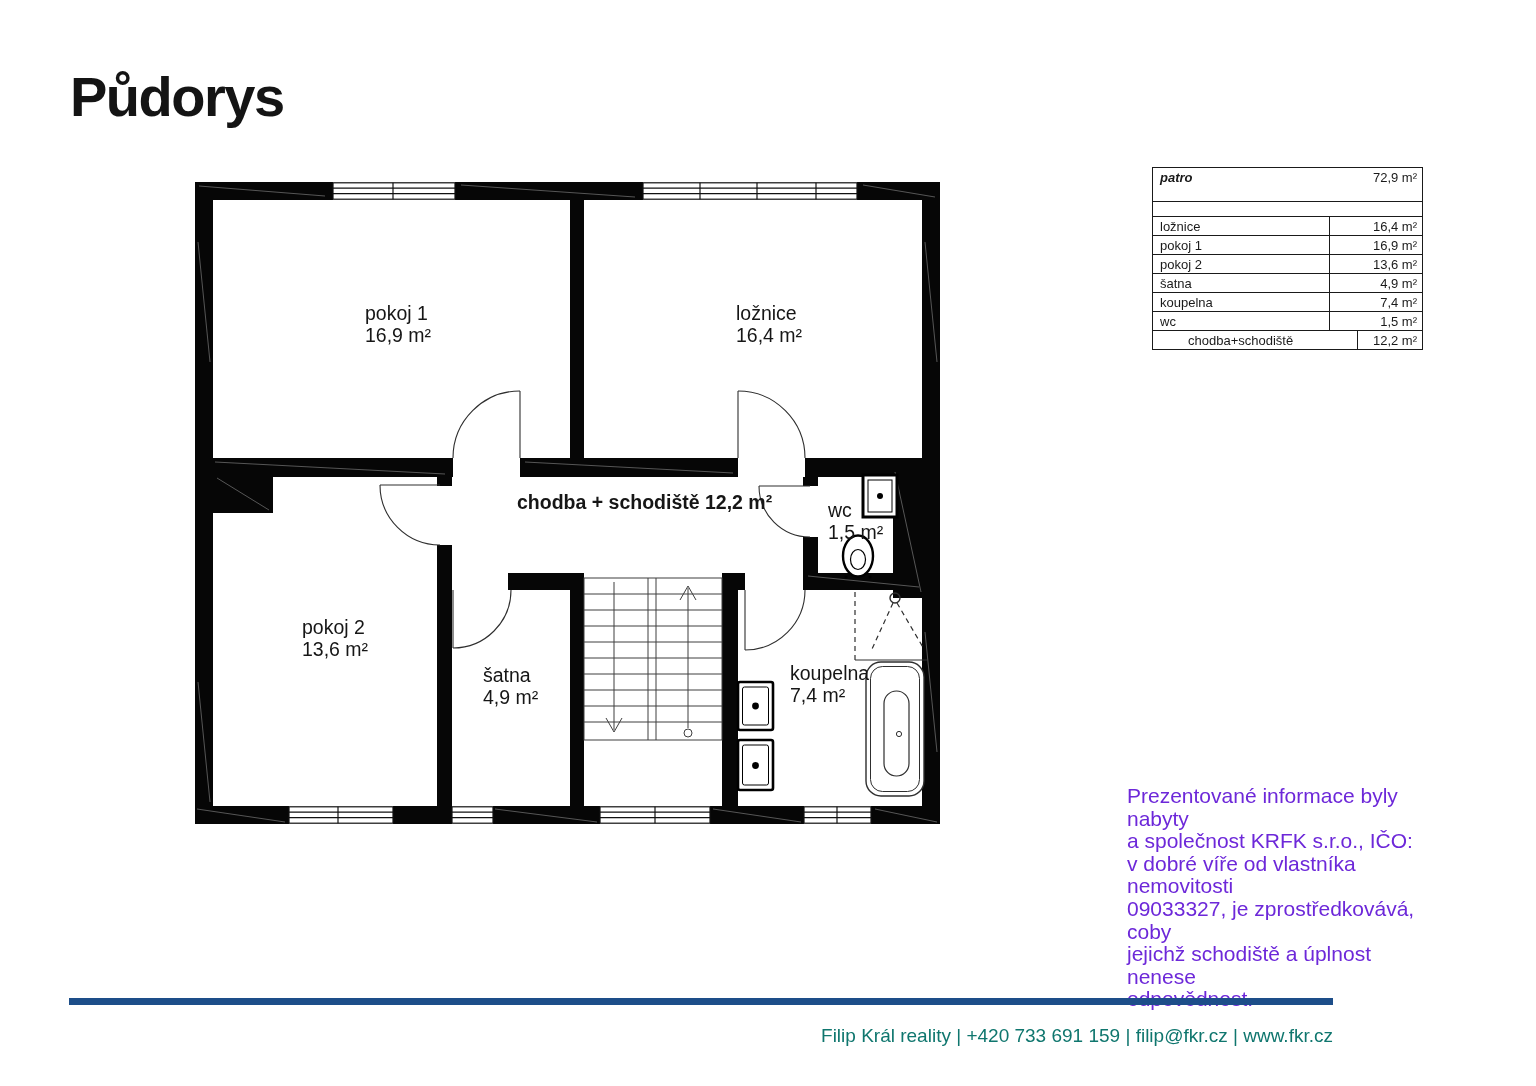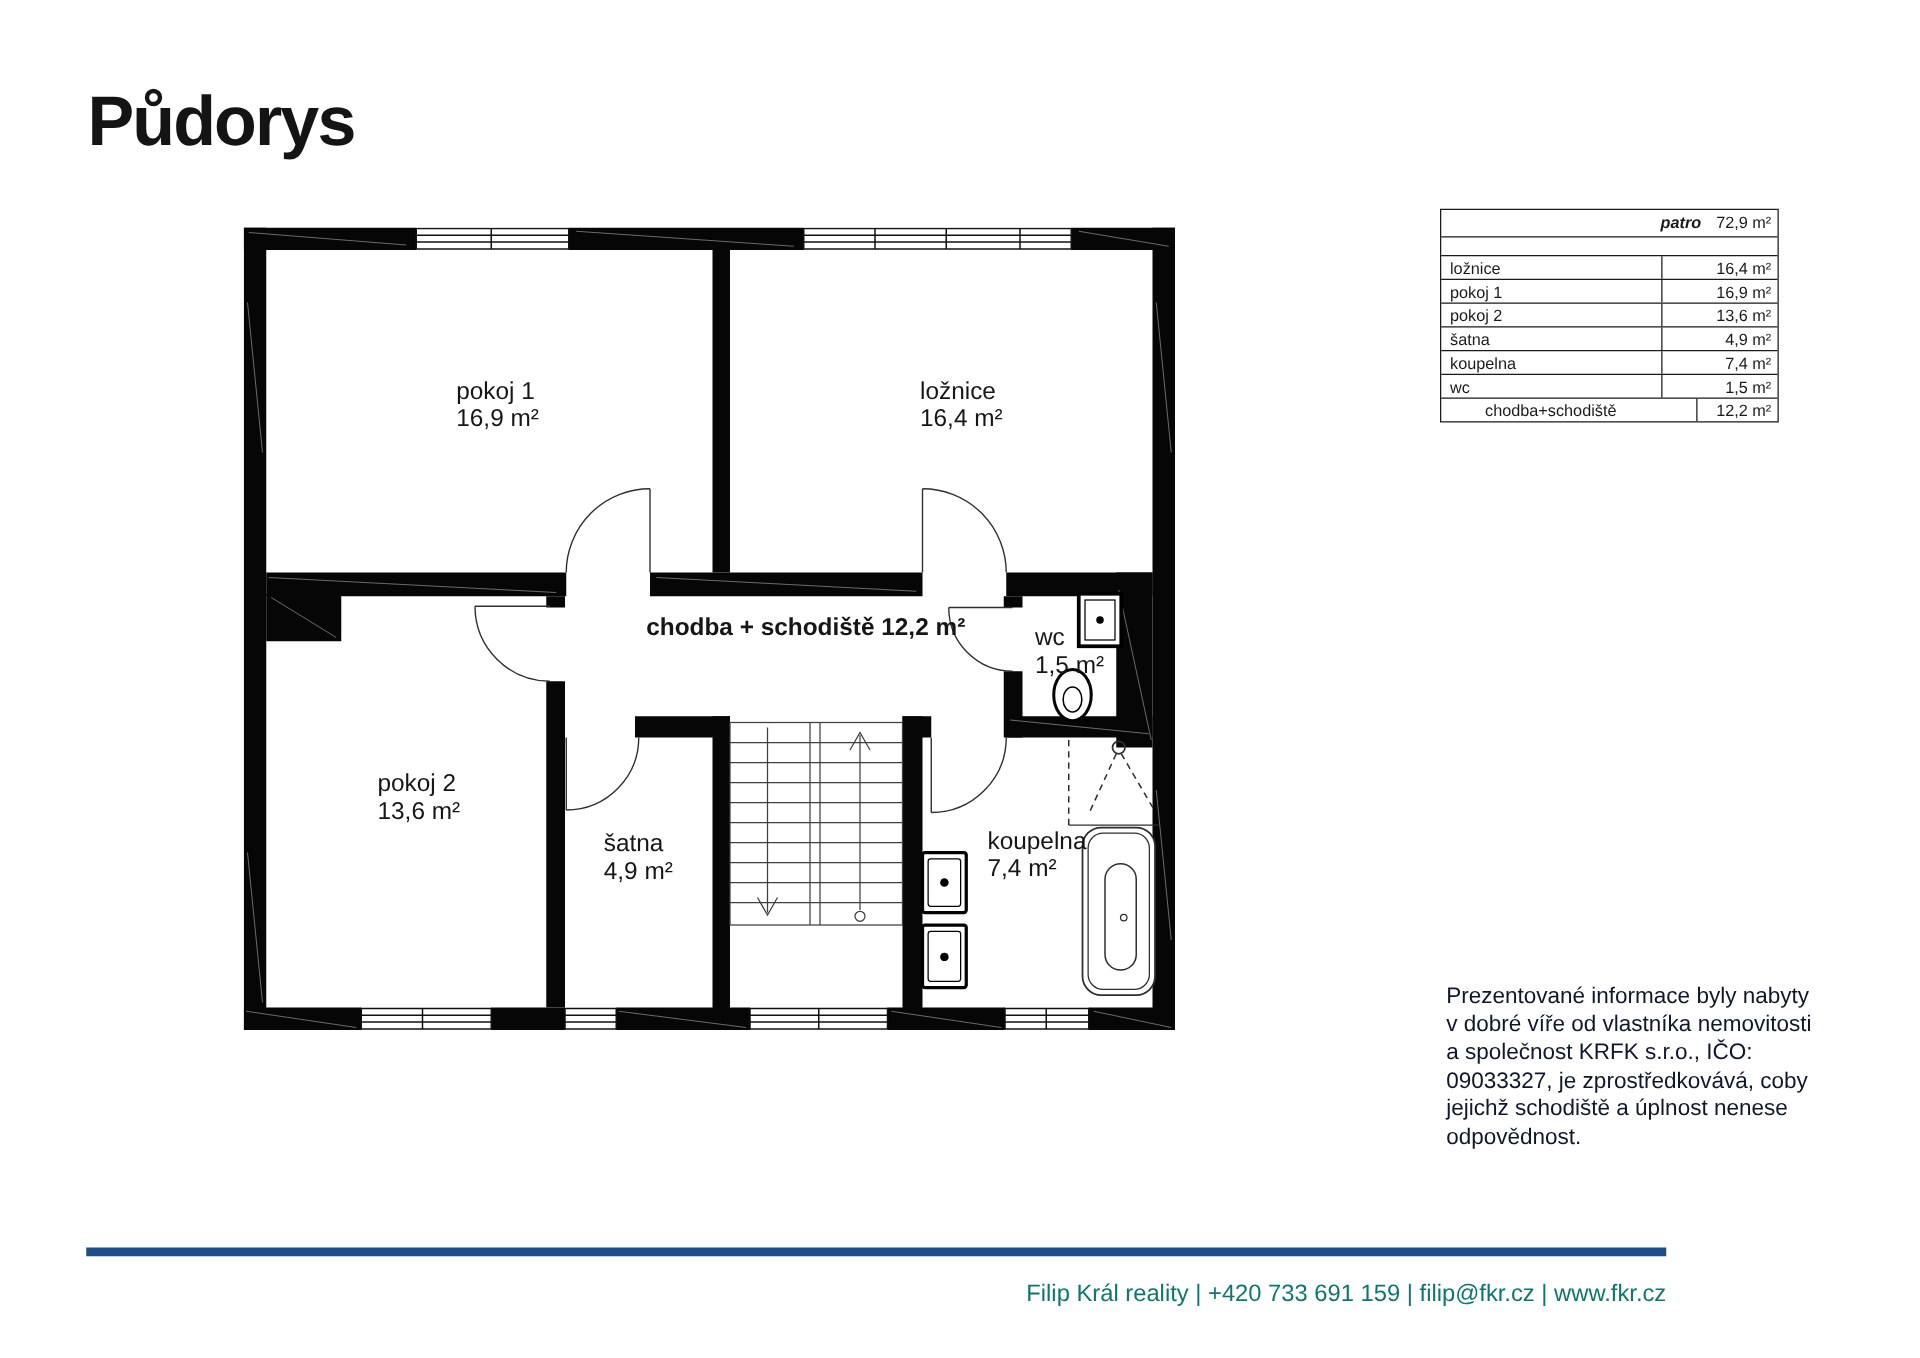--- a/index.html
+++ b/index.html
@@ -9,31 +9,31 @@
   .page-title{position:absolute;left:70px;top:64px;font-size:56px;font-weight:800;
               letter-spacing:-1.5px;color:#141414;}
 
   #plan-wrap{position:absolute;left:195px;top:182px;width:745px;height:643px;}
   #plan-svg{position:absolute;left:0;top:0;}
 
   .room-label{position:absolute;font-size:19.5px;line-height:22px;color:#161616;white-space:nowrap;}
 
   .area-table{position:absolute;left:1152px;top:167px;width:271px;
               border:1.5px solid #1a1a1a;font-size:13px;background:#fff;box-sizing:border-box;}
-  .t-header{display:flex;justify-content:flex-end;align-items:center;height:19px;
-            padding:0 5px 2px 7px;border-bottom:1.5px solid #1a1a1a;gap:12px;}
+  .t-header{display:flex;justify-content:space-between;align-items:center;height:19px;
+            padding:0 5px 14px 7px;border-bottom:1.5px solid #1a1a1a;}
   .t-header .n{font-weight:bold;font-style:italic;}
   .t-spacer{height:14px;border-bottom:1.5px solid #1a1a1a;}
   .t-row{display:flex;align-items:stretch;height:18px;border-bottom:1.5px solid #1a1a1a;}
   .t-row:last-child{border-bottom:none;margin-left:28px;}
   .t-row .n{width:169px;padding-left:7px;border-right:1.5px solid #1a1a1a;display:flex;align-items:center;}
   .t-row .v{flex:1;display:flex;align-items:center;justify-content:flex-end;padding-right:5px;}
 
-  .disclaimer{position:absolute;left:1157px;top:785px;width:300px;
-              font-size:18px;line-height:22.6px;color:#0f172a;}
+  .disclaimer{position:absolute;left:1127px;top:785px;width:300px;
+              font-size:21px;line-height:22.6px;color:#6d28d9;}
 
   .footer-bar{position:absolute;left:69px;top:998px;width:1264px;height:7px;background:#1d4e89;}
   .footer-text{position:absolute;right:203px;top:1025px;width:700px;text-align:right;
                font-size:19px;color:#0f766e;}
 </style>
 </head>
 <body>
 
 <div id="page">
 
@@ -280,22 +280,22 @@
       <span class="v">1,5 m²</span>
     </div>
     <div class="t-row">
       <span class="n">chodba+schodiště</span>
       <span class="v">12,2 m²</span>
     </div>
   </div>
 
   <div class="disclaimer">
     <div>Prezentované informace byly nabyty</div>
+    <div>a společnost KRFK s.r.o., IČO:</div>
     <div>v dobré víře od vlastníka nemovitosti</div>
-    <div>a společnost KRFK s.r.o., IČO:</div>
     <div>09033327, je zprostředkovává, coby</div>
     <div>jejichž schodiště a úplnost nenese</div>
     <div>odpovědnost.</div>
   </div>
 
   <div class="footer-bar"></div>
   <div class="footer-text">Filip Král reality | +420 733 691 159 | filip@fkr.cz | www.fkr.cz</div>
 
 </div>
 

